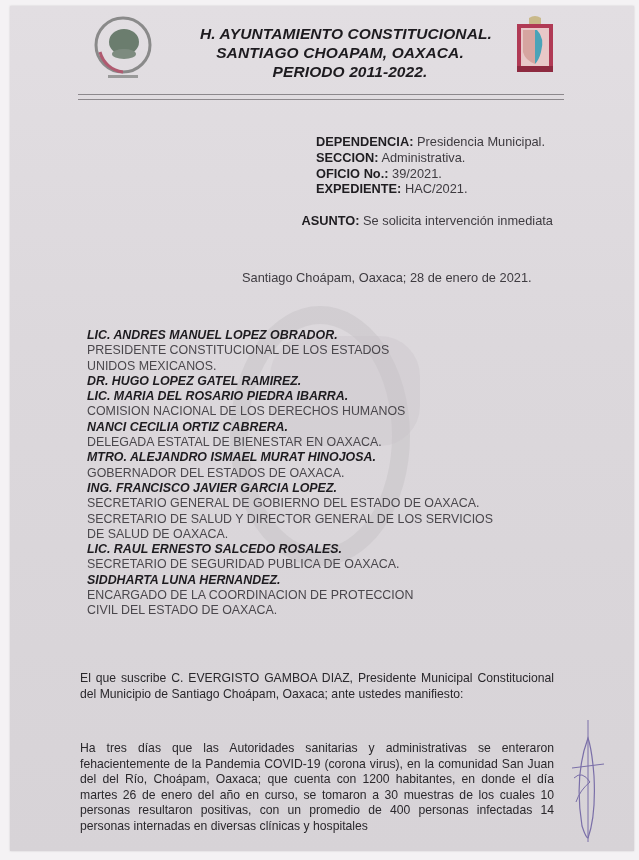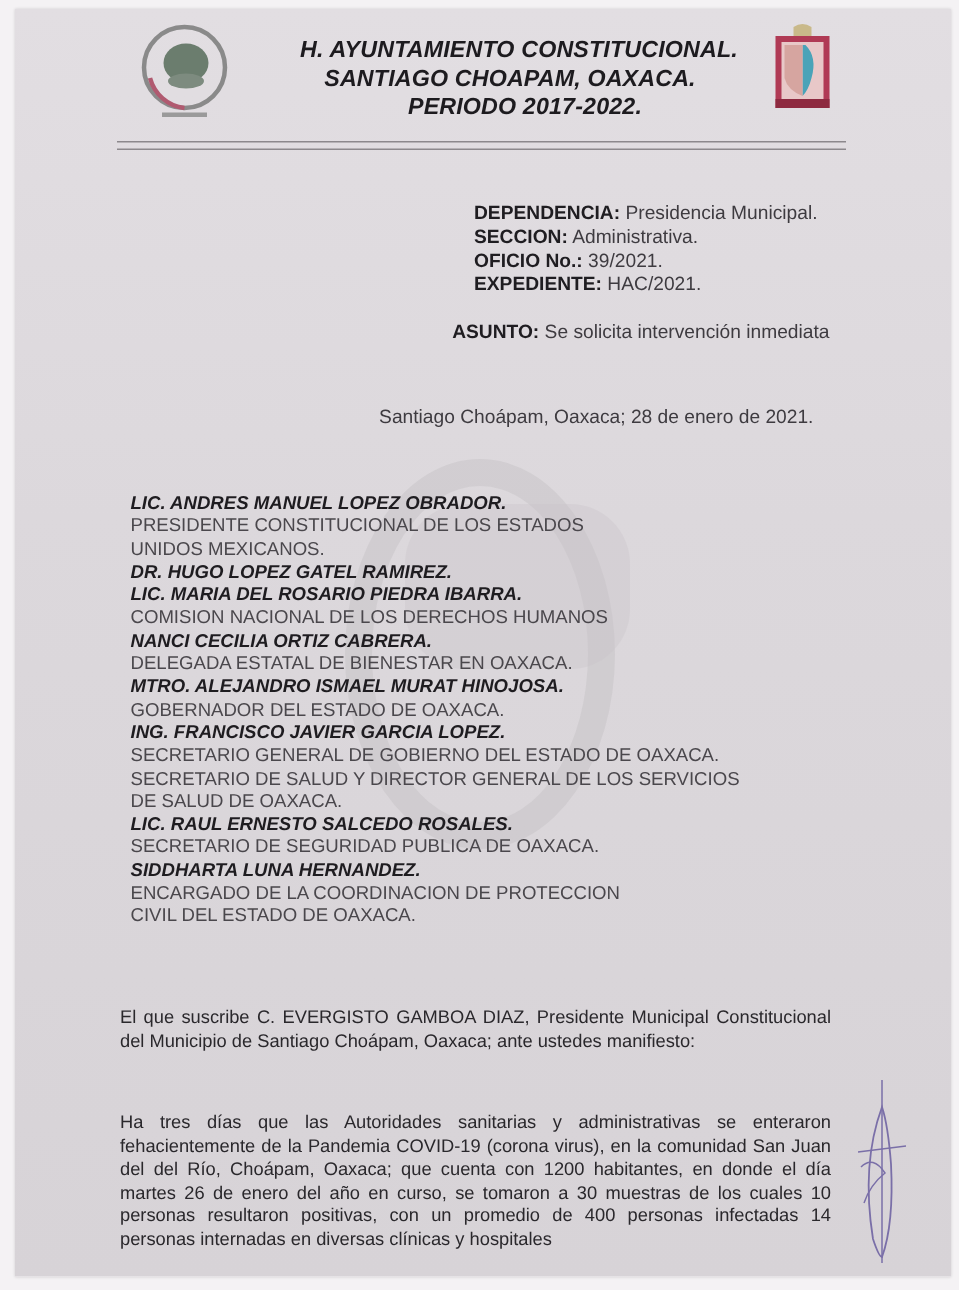--- a/index.html
+++ b/index.html
@@ -43,21 +43,21 @@
   }
   .meta {
     position:absolute; left:306px; top:128px; font-size:12.8px; line-height:15.8px; color:#3e3b40;
   }
   .meta b, .asunto b { color:#1f1d21; }
   .asunto {
     position:absolute; left:285px; top:206px; width:258px; font-size:12.8px; line-height:17px;
     color:#3e3b40; text-align:right;
   }
   .fecha {
-    position:absolute; left:232px; top:264px; width:311px; text-align:center;
+    position:absolute; left:232px; top:264px; width:311px; text-align:left;
     font-size:12.8px; color:#3e3b40;
   }
   .recipients {
     position:absolute; left:77px; top:322px; font-size:12.4px; line-height:15.3px;
   }
   .recipients .name { font-weight:bold; color:#1e1c20;font-style:italic; }
   .recipients .role { color:#4a474c; }
   .para {
     position:absolute; left:70px; width:474px; font-size:12.2px; line-height:15.6px;
     color:#2a282c; text-align:justify;
@@ -87,21 +87,21 @@
     <rect x="2" y="8" width="36" height="48" fill="#b03a55"></rect>
     <rect x="6" y="12" width="28" height="40" fill="#e8c8c8"></rect>
     <path d="M22 14 Q30 22 26 36 Q24 44 20 48 L20 14 Z" fill="#4aa3b8"></path>
     <path d="M8 14 L20 14 L20 48 Q10 44 8 36 Z" fill="#d6a5a0"></path>
     <rect x="2" y="50" width="36" height="6" fill="#8e2a40"></rect>
   </svg>
 
   <div class="header-title">
     <div class="l1">H. AYUNTAMIENTO CONSTITUCIONAL.</div>
     <div class="l2">SANTIAGO CHOAPAM, OAXACA.</div>
-    <div class="l3">PERIODO 2017-2022.</div>
+    <div class="l3">PERIODO 2011-2022.</div>
   </div>
 
   <div class="rule" style="top:88px;"></div>
   <div class="rule" style="top:93px;"></div>
 
   <div class="meta">
     <div><b>DEPENDENCIA:</b> <span>Presidencia Municipal.</span></div>
     <div><b>SECCION:</b> <span>Administrativa.</span></div>
     <div><b>OFICIO No.:</b> <span>39/2021.</span></div>
     <div><b>EXPEDIENTE:</b> <span>HAC/2021.</span></div>
@@ -120,21 +120,21 @@
 
     <div class="name">DR. HUGO LOPEZ GATEL RAMIREZ.</div>
 
     <div class="name">LIC. MARIA DEL ROSARIO PIEDRA IBARRA.</div>
     <div class="role">COMISION NACIONAL DE LOS DERECHOS HUMANOS</div>
 
     <div class="name">NANCI CECILIA ORTIZ CABRERA.</div>
     <div class="role">DELEGADA ESTATAL DE BIENESTAR EN OAXACA.</div>
 
     <div class="name">MTRO. ALEJANDRO ISMAEL MURAT HINOJOSA.</div>
-    <div class="role">GOBERNADOR DEL ESTADO DE OAXACA.</div>
+    <div class="role">GOBERNADOR DEL ESTADOS DE OAXACA.</div>
 
     <div class="name">ING. FRANCISCO JAVIER GARCIA LOPEZ.</div>
     <div class="role">SECRETARIO GENERAL DE GOBIERNO DEL ESTADO DE OAXACA.</div>
 
     <div class="role">SECRETARIO DE SALUD Y DIRECTOR GENERAL DE LOS SERVICIOS</div>
     <div class="role">DE SALUD DE OAXACA.</div>
 
     <div class="name">LIC. RAUL ERNESTO SALCEDO ROSALES.</div>
     <div class="role">SECRETARIO DE SEGURIDAD PUBLICA DE OAXACA.</div>
 

